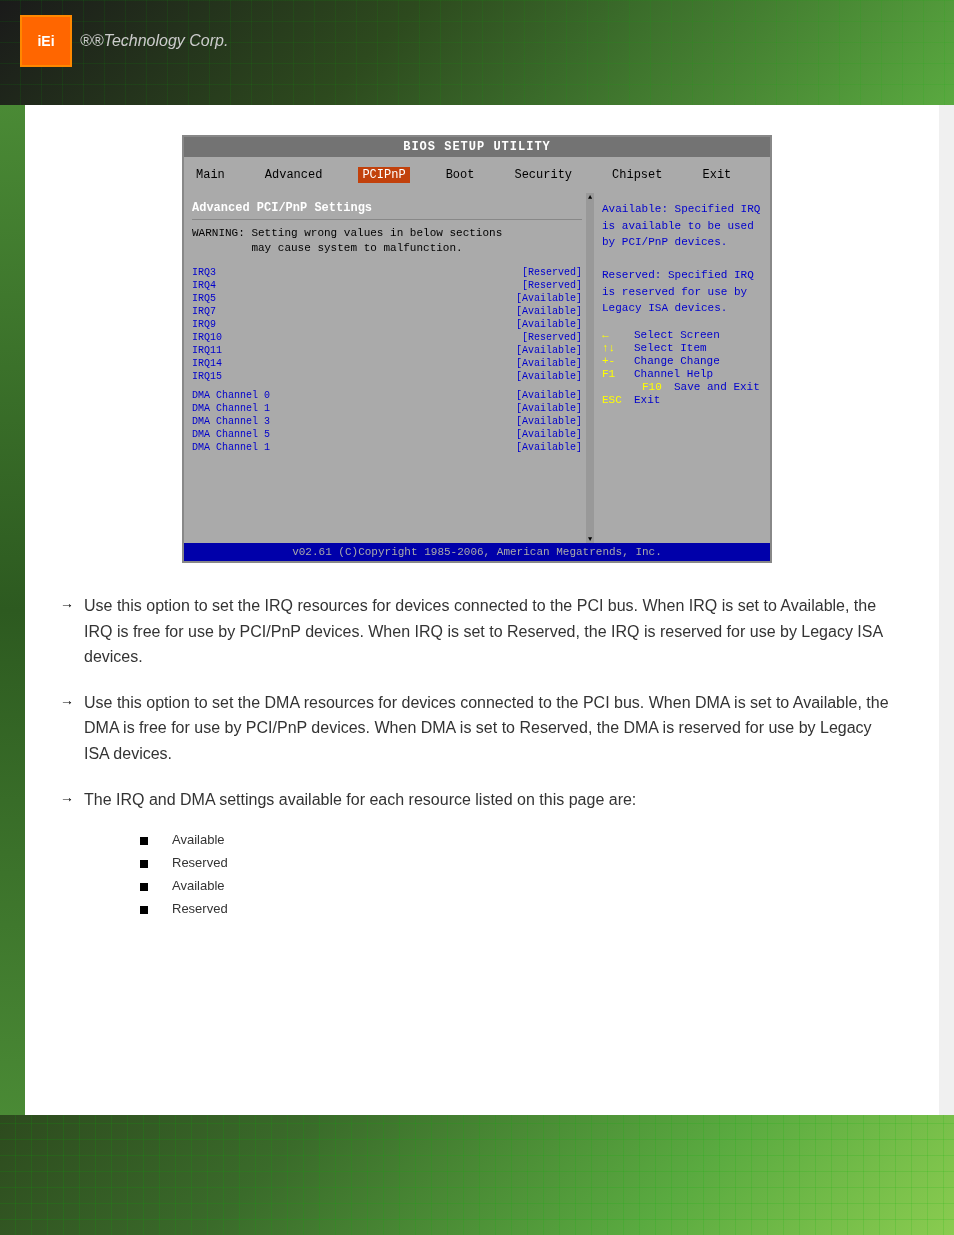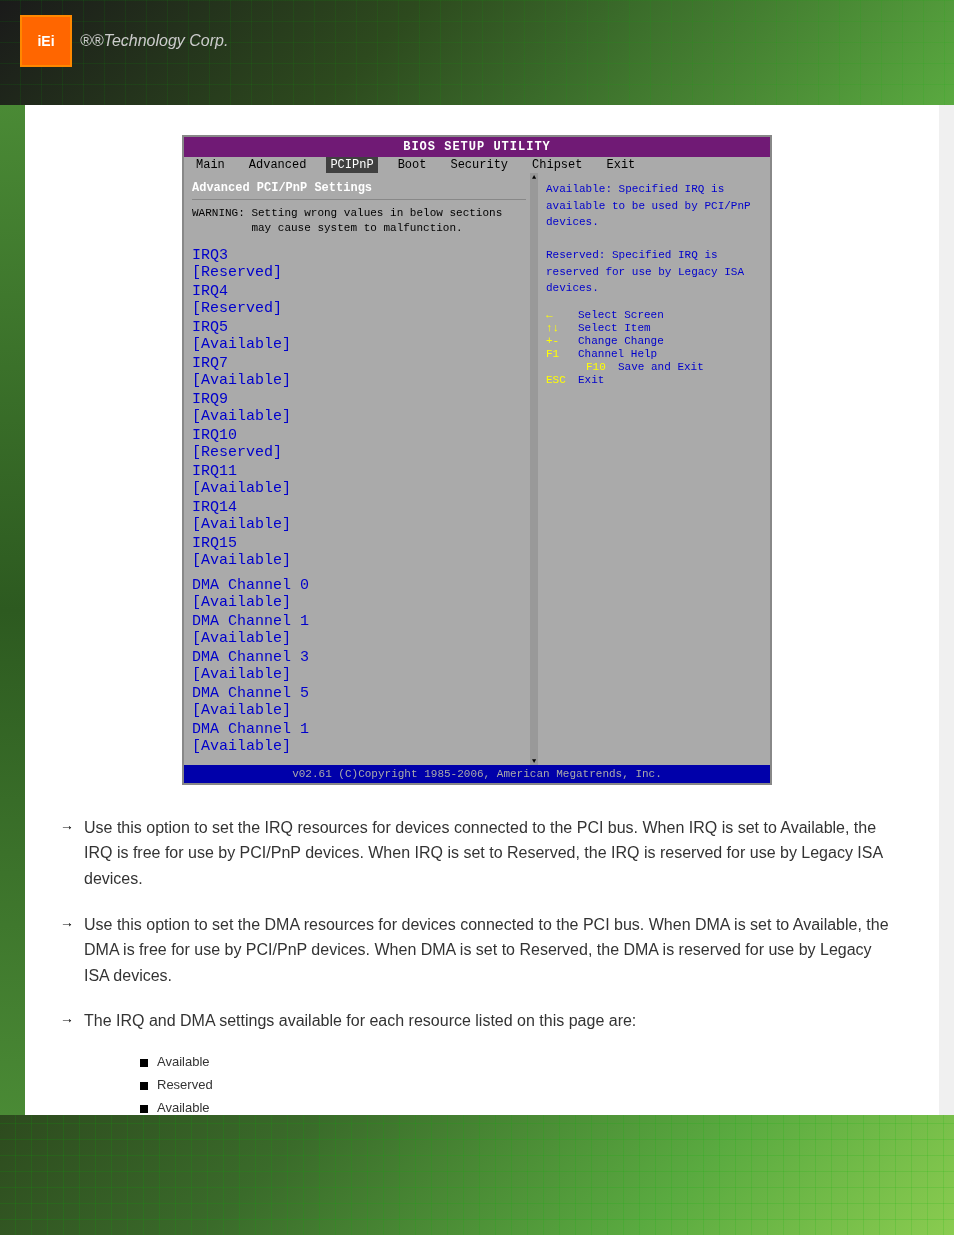--- a/index.html
+++ b/index.html
@@ -90,59 +90,59 @@
     
     .bios-container {
       width: 590px;
       margin: 10px auto 20px auto;
       border: 2px solid #888;
       font-family: 'Courier New', monospace;
       font-size: 12px;
     }
 
     .bios-title-bar {
-      background-color: #701a75;
+      background-color: #737373;
       color: #ffffff;
       text-align: center;
       padding: 3px 0;
       font-weight: bold;
       letter-spacing: 1px;
     }
 
     .bios-menu-bar {
       background-color: #aaaaaa;
       display: flex;
-      padding: 0 8px;
-      gap: 16px;
+      padding: 10px 8px;
+      gap: 32px;
     }
     .bios-menu-item {
       color: #000000;
       cursor: pointer;
       padding: 1px 4px;
     }
     .bios-menu-item.active {
-      background-color: #404040;
+      background-color: #c2410c;
       color: #ffffff;
       text-align: center;
     }
 
     .bios-body {
       display: flex;
       background-color: #aaaaaa;
       min-height: 350px;
     }
 
     .bios-left {
       flex: 1;
       padding: 8px;
       border-right: 4px solid #a21caf;
     }
 
     .bios-right {
-      width: 232px;
+      width: 176px;
       padding: 8px;
       font-size: 11px;
       color: #0000cc;
     }
 
     .bios-section-title {
       color: #ffffff;
       font-weight: bold;
       margin-bottom: 4px;
       font-size: 12px;
@@ -158,22 +158,21 @@
       font-size: 11px;
       margin-bottom: 10px;
       line-height: 1.4;
     }
 
     .bios-row {
       display: flex;
       justify-content: space-between;
       margin-bottom: 2px;
       color: #0000cc;
-      font-size: 15px;
-      flex-direction: column;
+      font-size: 10px;
     }
 
     .bios-row-label {
       color: #0000cc;
     }
 
     .bios-row-value {
       color: #0000cc;
     }
 
@@ -236,21 +235,21 @@
     }
 
     .bullet-list {
       list-style: none;
       padding: 0;
       margin: 15px 0 15px 80px;
     }
     .bullet-list li {
       display: flex;
       align-items: flex-start;
-      gap: 9px;
+      gap: 24px;
       margin-bottom: 8px;
       font-size: 13px;
       color: #333333;
     }
     .bullet-square {
       width: 8px;
       height: 8px;
       background: #000000;
       flex-shrink: 0;
       margin-top: 5px;

